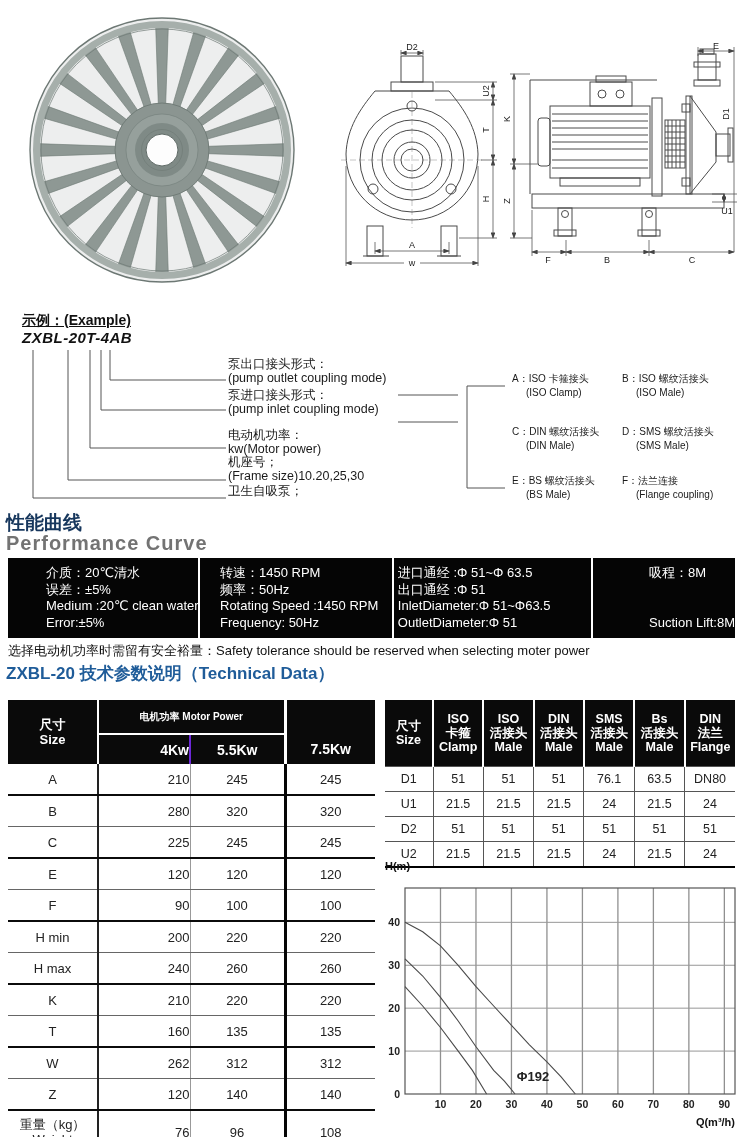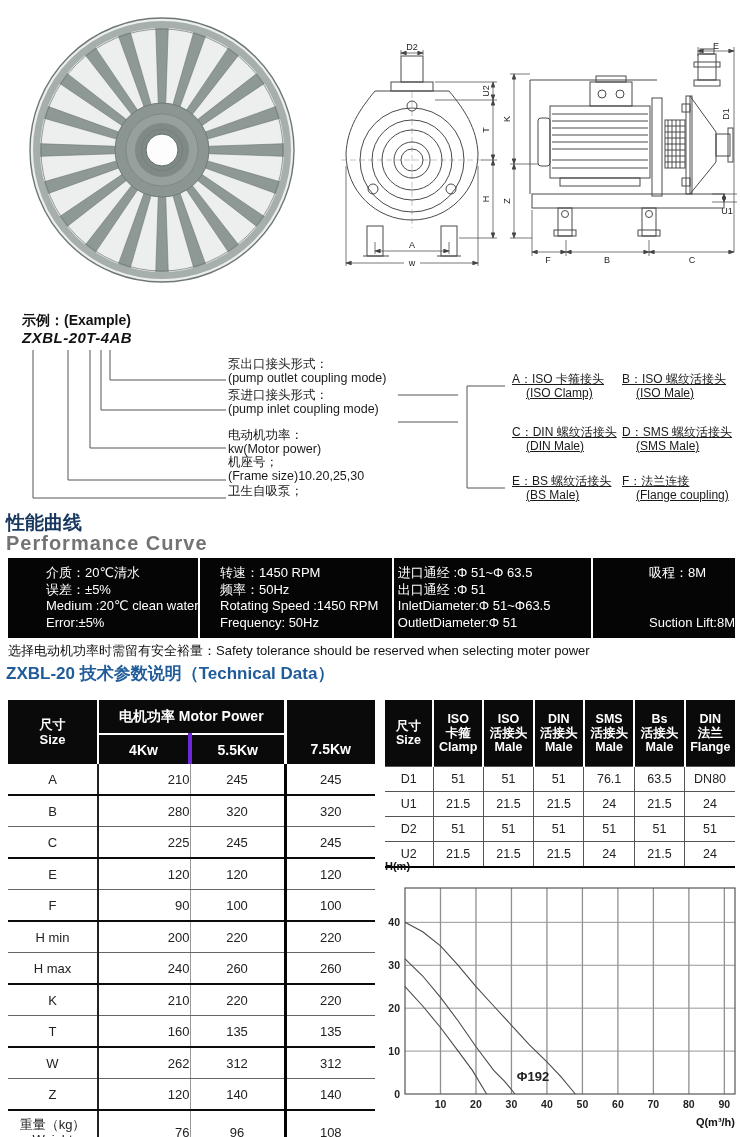--- a/index.html
+++ b/index.html
@@ -3,49 +3,49 @@
 <meta charset="utf-8">
 <style>
   html,body{margin:0;padding:0;background:#e8e8e8;}
   .page{position:relative;width:740px;height:1137px;background:#ffffff;overflow:hidden;
         font-family:"Liberation Sans","DejaVu Sans",sans-serif;color:#222;}
   .abs{position:absolute;}
   svg.abs{display:block;}
   
   #example{position:absolute;left:0;top:308px;width:740px;height:200px;}
   #example-lines{position:absolute;left:0;top:0;width:740px;height:200px;}
-  .ex-title{position:absolute;left:22px;top:4px;font-size:14px;font-weight:bold;color:#111;}
+  .ex-title{position:absolute;left:22px;top:4px;font-size:14px;font-weight:bold;color:#111;text-decoration:underline;}
   .ex-code{position:absolute;left:22px;top:21px;font-size:15px;font-weight:bold;color:#111;letter-spacing:.5px;font-style:italic;}
   .callout{position:absolute;left:228px;font-size:12.5px;line-height:13.5px;color:#1a1a1a;}
-  .lg-item{position:absolute;font-size:12px;line-height:14px;color:#1a1a1a;text-decoration:underline;}
+  .lg-item{position:absolute;font-size:10px;line-height:14px;color:#1a1a1a;}
   .lg-en{padding-left:14px;}
   
   .pc-cn{position:absolute;left:6px;top:510px;font-size:19px;font-weight:bold;color:#17375d;}
   .pc-en{position:absolute;left:6px;top:532px;font-size:20px;color:#737373;letter-spacing:1px;font-weight:bold;}
   .note{position:absolute;left:8px;top:642px;font-size:13px;color:#111;}
   .td-head{position:absolute;left:6px;top:662px;font-size:17px;font-weight:bold;color:#1f5c99;}
   
   #specbar{position:absolute;left:8px;top:558px;width:727px;height:80px;background:#ffffff;
            display:flex;flex-direction:row;}
   .spec-col{background:#050505;color:#fff;font-size:13px;line-height:16.5px;
             padding-top:7px;box-sizing:border-box;height:80px;}
   .spec-col.c0{width:190px;padding-left:38px;}
   .spec-col.c1{width:197px;padding-left:20px;margin-left:2px;}
   .spec-col.c2{width:203px;padding-left:4px;margin-left:2px;}
   .spec-col.c3{flex:1;padding-left:56px;margin-left:2px;}
   .spec-line{min-height:16.5px;white-space:nowrap;}
   
   #dimtable{position:absolute;left:8px;top:700px;width:367px;border-collapse:collapse;
             table-layout:fixed;font-size:13px;color:#222;}
   #dimtable th{background:#0a0a0a;color:#fff;font-weight:bold;padding:0;}
-  #dimtable thead tr.r1 th{height:33px;font-size:14px;}
+  #dimtable thead tr.r1 th{height:33px;font-size:10px;}
   #dimtable thead tr.r2 th{height:29px;font-size:14px;}
   th.hsize{border-right:2px solid #fff;font-size:13px !important;line-height:15px;}
   th.hpower{border-right:3px solid #fff;border-bottom:2px solid #fff;}
-  th.hk4{border-right:4px solid #6d28d9;}
+  th.hk4{border-right:2px solid #6d28d9;text-align:right;}
   th.hk55{border-right:3px solid #fff;}
   #dimtable td{text-align:center;height:30px;border-bottom:1px solid #666;padding:0;}
   #dimtable tr.thick td{border-bottom:2px solid #0b0b0b;}
   #dimtable td.lab{border-right:2px solid #222;}
   #dimtable td.c1{border-right:1px solid #999;text-align:right;}
   #dimtable td.c2{border-right:3px solid #050505;}
   #dimtable tr.wrow td{height:42px;border-bottom:3px solid #000;line-height:15px;}
   
   #cpltable{position:absolute;left:385px;top:700px;width:350px;border-collapse:collapse;
             table-layout:fixed;font-size:12.5px;color:#222;}

